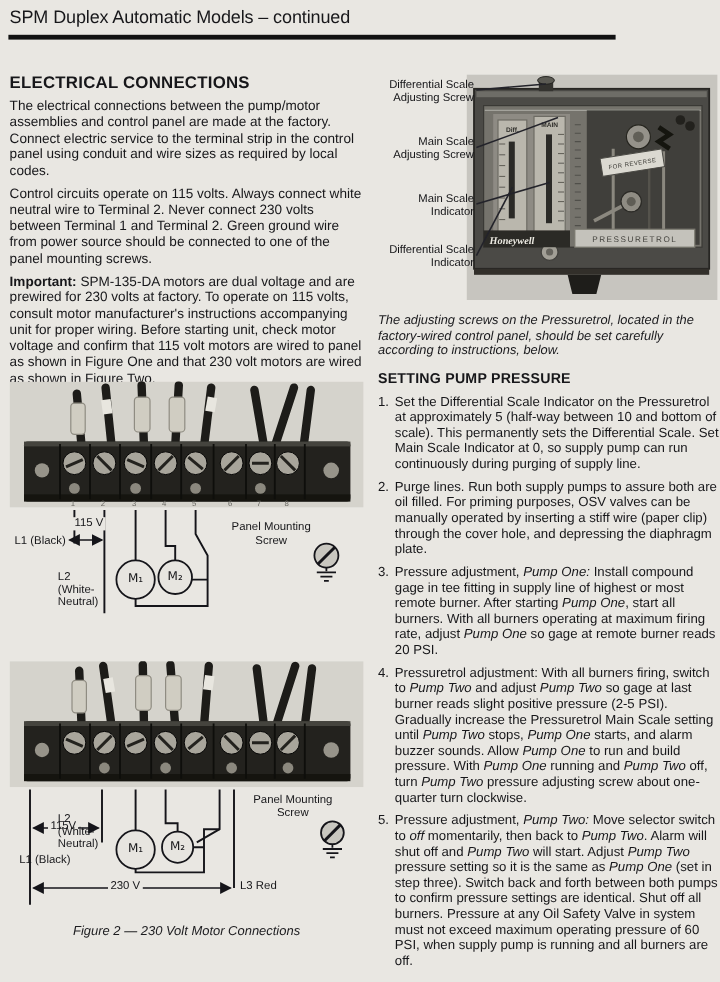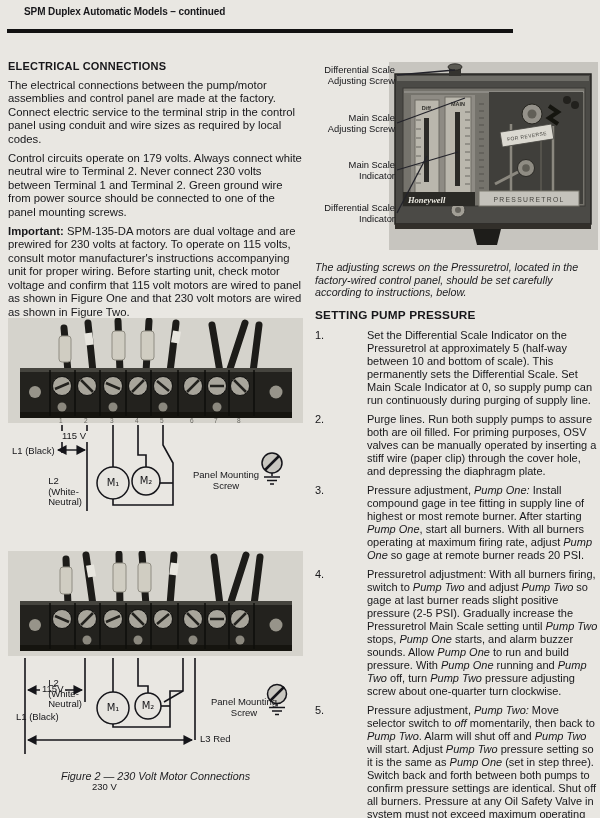--- a/index.html
+++ b/index.html
@@ -7,76 +7,76 @@
   body {
     font-family:"Liberation Sans", sans-serif;
     background:#e9e7e2;
     color:#17171a;
     position:relative;
     overflow:hidden;
   }
   .page { position:relative; width:600px; height:818px; background:#e9e7e2; }
 
   
-  .hdr-title { position:absolute; left:8px; top:6px; font-size:10px; font-weight:bold; letter-spacing:-0.1px;margin-left:16px; }
+  .hdr-title { position:absolute; left:8px; top:6px; font-size:15px; font-weight:normal; letter-spacing:-0.1px; }
   .hdr-rule  { position:absolute; left:7px; top:29px; width:506px; height:4px; background:#121212; }
 
   
   .col-left { position:absolute; left:8px; top:60px; width:296px; }
-  .sec-head { font-size:11px; font-weight:bold; letter-spacing:0.2px; margin-bottom:7px; }
+  .sec-head { font-size:14px; font-weight:bold; letter-spacing:0.2px; margin-bottom:7px; }
   .col-left p { font-size:11.3px; line-height:13.4px; margin-bottom:6px; width:294px; }
 
   
   .fig { position:absolute; left:8px; width:295px; }
   #fig1 { top:318px; }
   #fig2 { top:551px; }
   .fig-photo { display:block; }
   .fig-diagram { position:relative; width:295px; }
   #fig1 .fig-diagram { height:100px; }
   #fig2 .fig-diagram { height:108px; }
   .fig-diagram svg { position:absolute; left:0; top:0; }
   .dlabel { position:absolute; font-size:9.5px; line-height:10.5px; white-space:pre-line; color:#17171a; }
   .dlabel.rt { white-space:pre; text-align:left; }
-  .dlabel.ctr { text-align:center;margin-top:35px; }
+  .dlabel.ctr { text-align:center; }
   .dlabel.bgmask { background:#e9e7e2; padding:0 2px; }
   .mlabel { position:absolute; font-size:10px; text-align:center; font-family:"DejaVu Sans", sans-serif; }
   .tnum { position:absolute; top:-6px; font-size:6.5px; color:#6b6a64; }
   .fig-caption { text-align:center; font-style:italic; font-size:10.8px; color:#1c1c1f; margin-top:6px; width:295px; }
 
   
   .col-right { position:absolute; left:315px; top:62px; width:284px; }
   .photo-wrap { position:relative; width:283px; height:192px; }
   .callout { position:absolute; right:203px; font-size:9.4px; line-height:11px; text-align:right; white-space:pre; color:#141417; }
   .co1 { top:2px; } .co2 { top:50px; } .co3 { top:97px; } .co4 { top:140px; }
   .photo-caption { font-style:italic; font-size:10.7px; line-height:12.6px; margin-top:7px; width:278px; color:#1b1b1e; }
   .set-head { font-size:11.8px; font-weight:bold; margin-top:9px; margin-bottom:7px; letter-spacing:0.2px; }
   .step { display:flex; margin-bottom:6px; font-size:11px; line-height:13px; width:284px; }
   .step-num { width:14px; flex:none; }
-  .step-text { flex:1;margin-left:38px; }
+  .step-text { flex:1; }
 
   .page-num { position:absolute; left:10px; top:821px; font-size:11px; }
 
   
   .pt-small { font-size:5.5px; font-weight:bold; text-anchor:middle; fill:#2f2e2a; font-family:"Liberation Sans",sans-serif; }
   .pt-tag   { font-size:5px; text-anchor:middle; fill:#3b3a35; letter-spacing:0.4px; font-family:"Liberation Sans",sans-serif; }
   .pt-brand { font-size:8.5px; font-weight:bold; font-style:italic; fill:#eceae2; font-family:"Liberation Serif",serif; }
   .pt-plate { font-size:6.8px; text-anchor:middle; fill:#45443f; letter-spacing:1.3px; font-family:"Liberation Sans",sans-serif; }
 </style>
 </head>
 <body>
 
 <div class="page">
 
   <div class="hdr-title">SPM Duplex Automatic Models – continued</div>
   <div class="hdr-rule"></div>
 
   <div class="col-left">
     <div class="sec-head">ELECTRICAL CONNECTIONS</div>
     <p>The electrical connections between the pump/motor assemblies and control panel are made at the factory. Connect electric service to the terminal strip in the control panel using conduit and wire sizes as required by local codes.</p>
-    <p>Control circuits operate on 179 volts. Always connect white neutral wire to Terminal 2. Never connect 230 volts between Terminal 1 and Terminal 2. Green ground wire from power source should be connected to one of the panel mounting screws.</p>
+    <p>Control circuits operate on 115 volts. Always connect white neutral wire to Terminal 2. Never connect 230 volts between Terminal 1 and Terminal 2. Green ground wire from power source should be connected to one of the panel mounting screws.</p>
     <p><span style="font-weight: bold;">Important:</span><span> SPM-135-DA motors are dual voltage and are prewired for 230 volts at factory. To operate on 115 volts, consult motor manufacturer's instructions accompanying unit for proper wiring. Before starting unit, check motor voltage and confirm that 115 volt motors are wired to panel as shown in Figure One and that 230 volt motors are wired as shown in Figure Two.</span></p>
   </div>
 
   <div class="fig" id="fig1">
     <svg class="fig-photo" width="295" height="105">
       <rect width="295" height="105" fill="#d5d3cc"></rect>
       <g stroke="#1d1c19" stroke-width="7" fill="none" stroke-linecap="round">
         <path d="M60,54 L56,10"></path>
           <path d="M85,54 L80,5"></path>
           <path d="M112,54 L110,3"></path>
@@ -280,21 +280,21 @@
           <line x1="267" y1="58.5" x2="271" y2="58.5" stroke="#15151a" stroke-width="1.5"></line>
         </g>
       </svg>
       <div class="dlabel bgmask" style="left:32px; top:28px;">115V</div>
       <div class="dlabel rt" style="right:221px; top:22px;">L2
 (White-
 Neutral)</div>
       <div class="dlabel" style="left:8px; top:56px;">L1 (Black)</div>
       <div class="mlabel" style="left:90px; top:46px; width:30px;">M₁</div>
       <div class="mlabel" style="left:126px; top:44px; width:28px;">M₂</div>
-      <div class="dlabel bgmask" style="left:82px; top:78px;margin-top:48px;">230 V</div>
+      <div class="dlabel bgmask" style="left:82px; top:78px;">230 V</div>
       <div class="dlabel" style="left:192px; top:78px;">L3 Red</div>
       <div class="dlabel ctr" style="left:196px; top:6px; width:80px;">Panel Mounting
 Screw</div>
     </div>
     <div class="fig-caption">Figure 2 — 230 Volt Motor Connections</div>
   </div>
 
   <div class="col-right">
     <div class="photo-wrap">
       <svg width="283" height="192">

